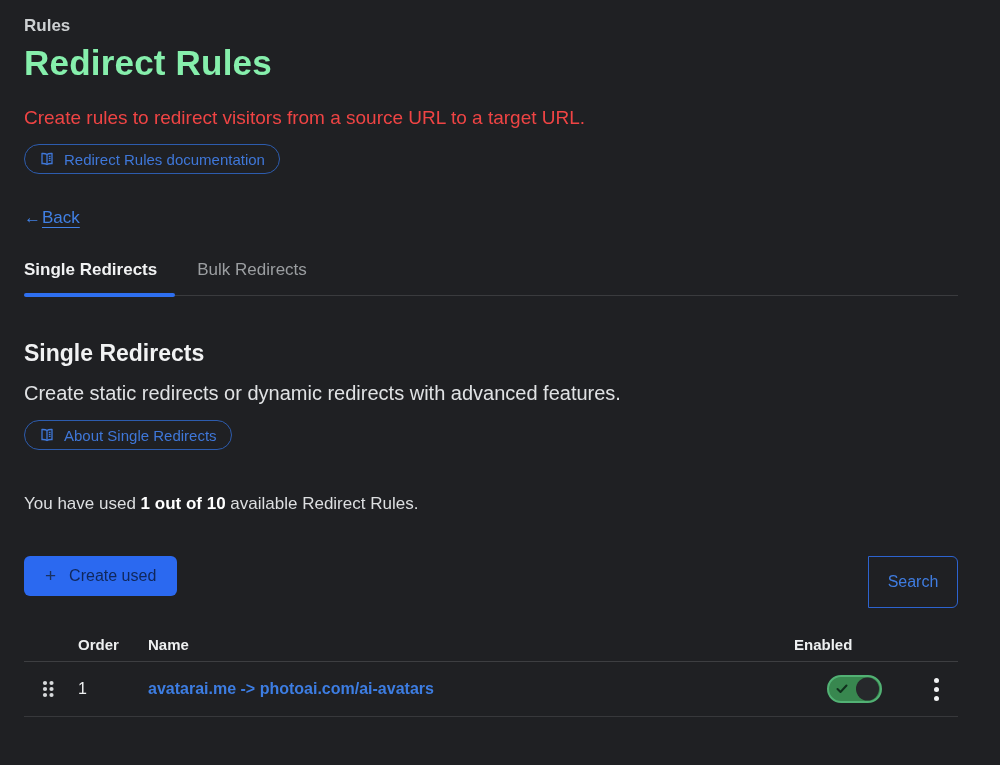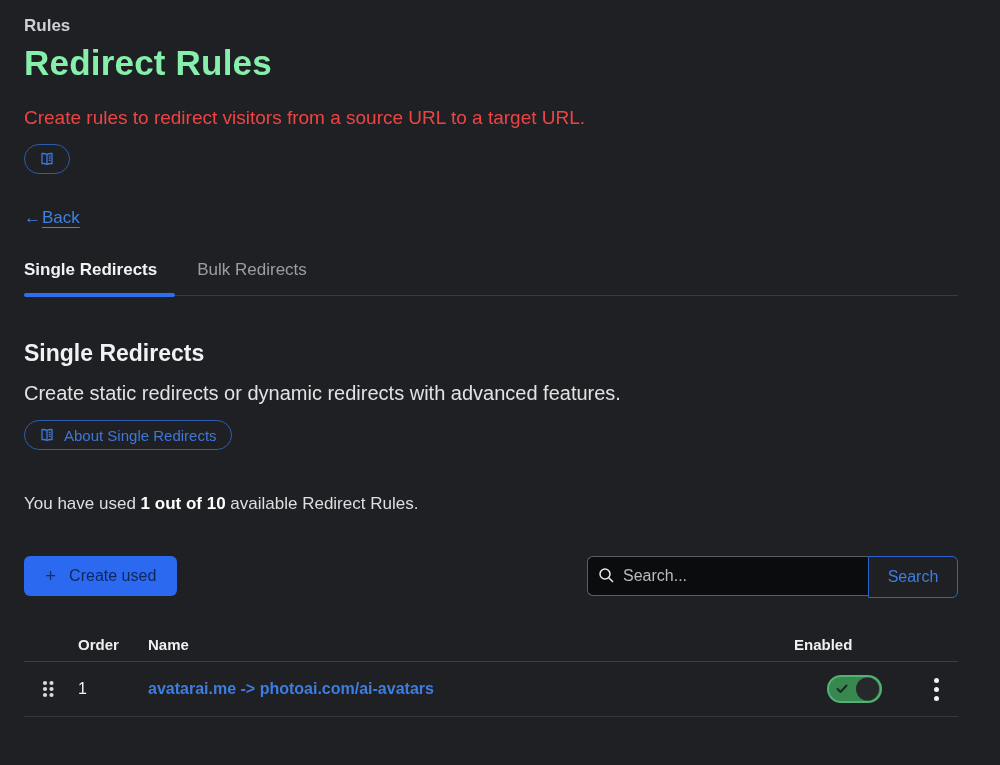--- a/index.html
+++ b/index.html
@@ -67,21 +67,21 @@
     width: 281px; height: 40px;
     background: #0b0c0d;
     border: 1px solid #5c5e61; border-right: none;
     border-radius: 6px 0 0 6px;
     padding: 0 10px 0 35px;
     color: #e8eaec; font-size: 16px; font-family: inherit;
     outline: none;
   }
   .search-input::placeholder { color: #b9bcbe; }
   .search-btn {
-    width: 90px; height: 42px;
+    width: 90px; height: 52px;
     background: transparent;
     border: 1px solid #2d63cf; border-radius: 0 6px 6px 0;
     color: #3f7ce0; font-size: 16px; font-family: inherit;
     cursor: pointer;
   }
 
   .table { margin-top: 32px; }
   .thead, .trow {
     display: grid;
     grid-template-columns: 54px 70px 1fr 120px 44px;
@@ -126,20 +126,21 @@
   <button class="pill-btn">
     <span style="display:inline-flex;">
       <svg width="16" height="16" viewBox="0 0 16 16" fill="none" stroke="#3f77d9" stroke-width="1.3">
         <path d="M8 3.5C6.8 2.6 5 2.4 3 2.5v10c2-.1 3.8.1 5 1 1.2-.9 3-1.1 5-1v-10c-2-.1-3.8.1-5 1z"></path>
         <line x1="8" y1="3.5" x2="8" y2="13.5"></line>
         <line x1="9.8" y1="5.4" x2="11.6" y2="5.4"></line>
         <line x1="9.8" y1="7.4" x2="11.6" y2="7.4"></line>
         <line x1="9.8" y1="9.4" x2="11.6" y2="9.4"></line>
       </svg>
     </span>
+    <span>Redirect Rules documentation</span>
   </button>
 
   <div>
     <a class="back-link">
       <span class="arrow">←</span>
         <span class="back-text">Back</span>
     </a>
   </div>
 
   <div class="tabs">
@@ -167,29 +168,20 @@
     <span>You have used </span><strong>1 out of 10</strong><span> available Redirect Rules.</span>
   </div>
 
   <div class="toolbar">
     <button class="create-btn">
       <span class="plus">+</span>
       <span>Create used</span>
     </button>
 
     <div class="search-group">
-      <div class="search-box">
-        <span>
-          <svg width="17" height="17" viewBox="0 0 17 17" fill="none" stroke="#e9ebec" stroke-width="1.5">
-            <circle cx="7" cy="7" r="5"></circle>
-            <line x1="10.8" y1="10.8" x2="15" y2="15"></line>
-          </svg>
-        </span>
-        <input class="search-input" type="text" placeholder="Search..." style="">
-      </div>
       <button class="search-btn">Search</button>
     </div>
   </div>
 
   <div class="table">
     <div class="thead">
       <div></div>
       <div>Order</div>
       <div>Name</div>
       <div class="th-enabled">Enabled</div>

